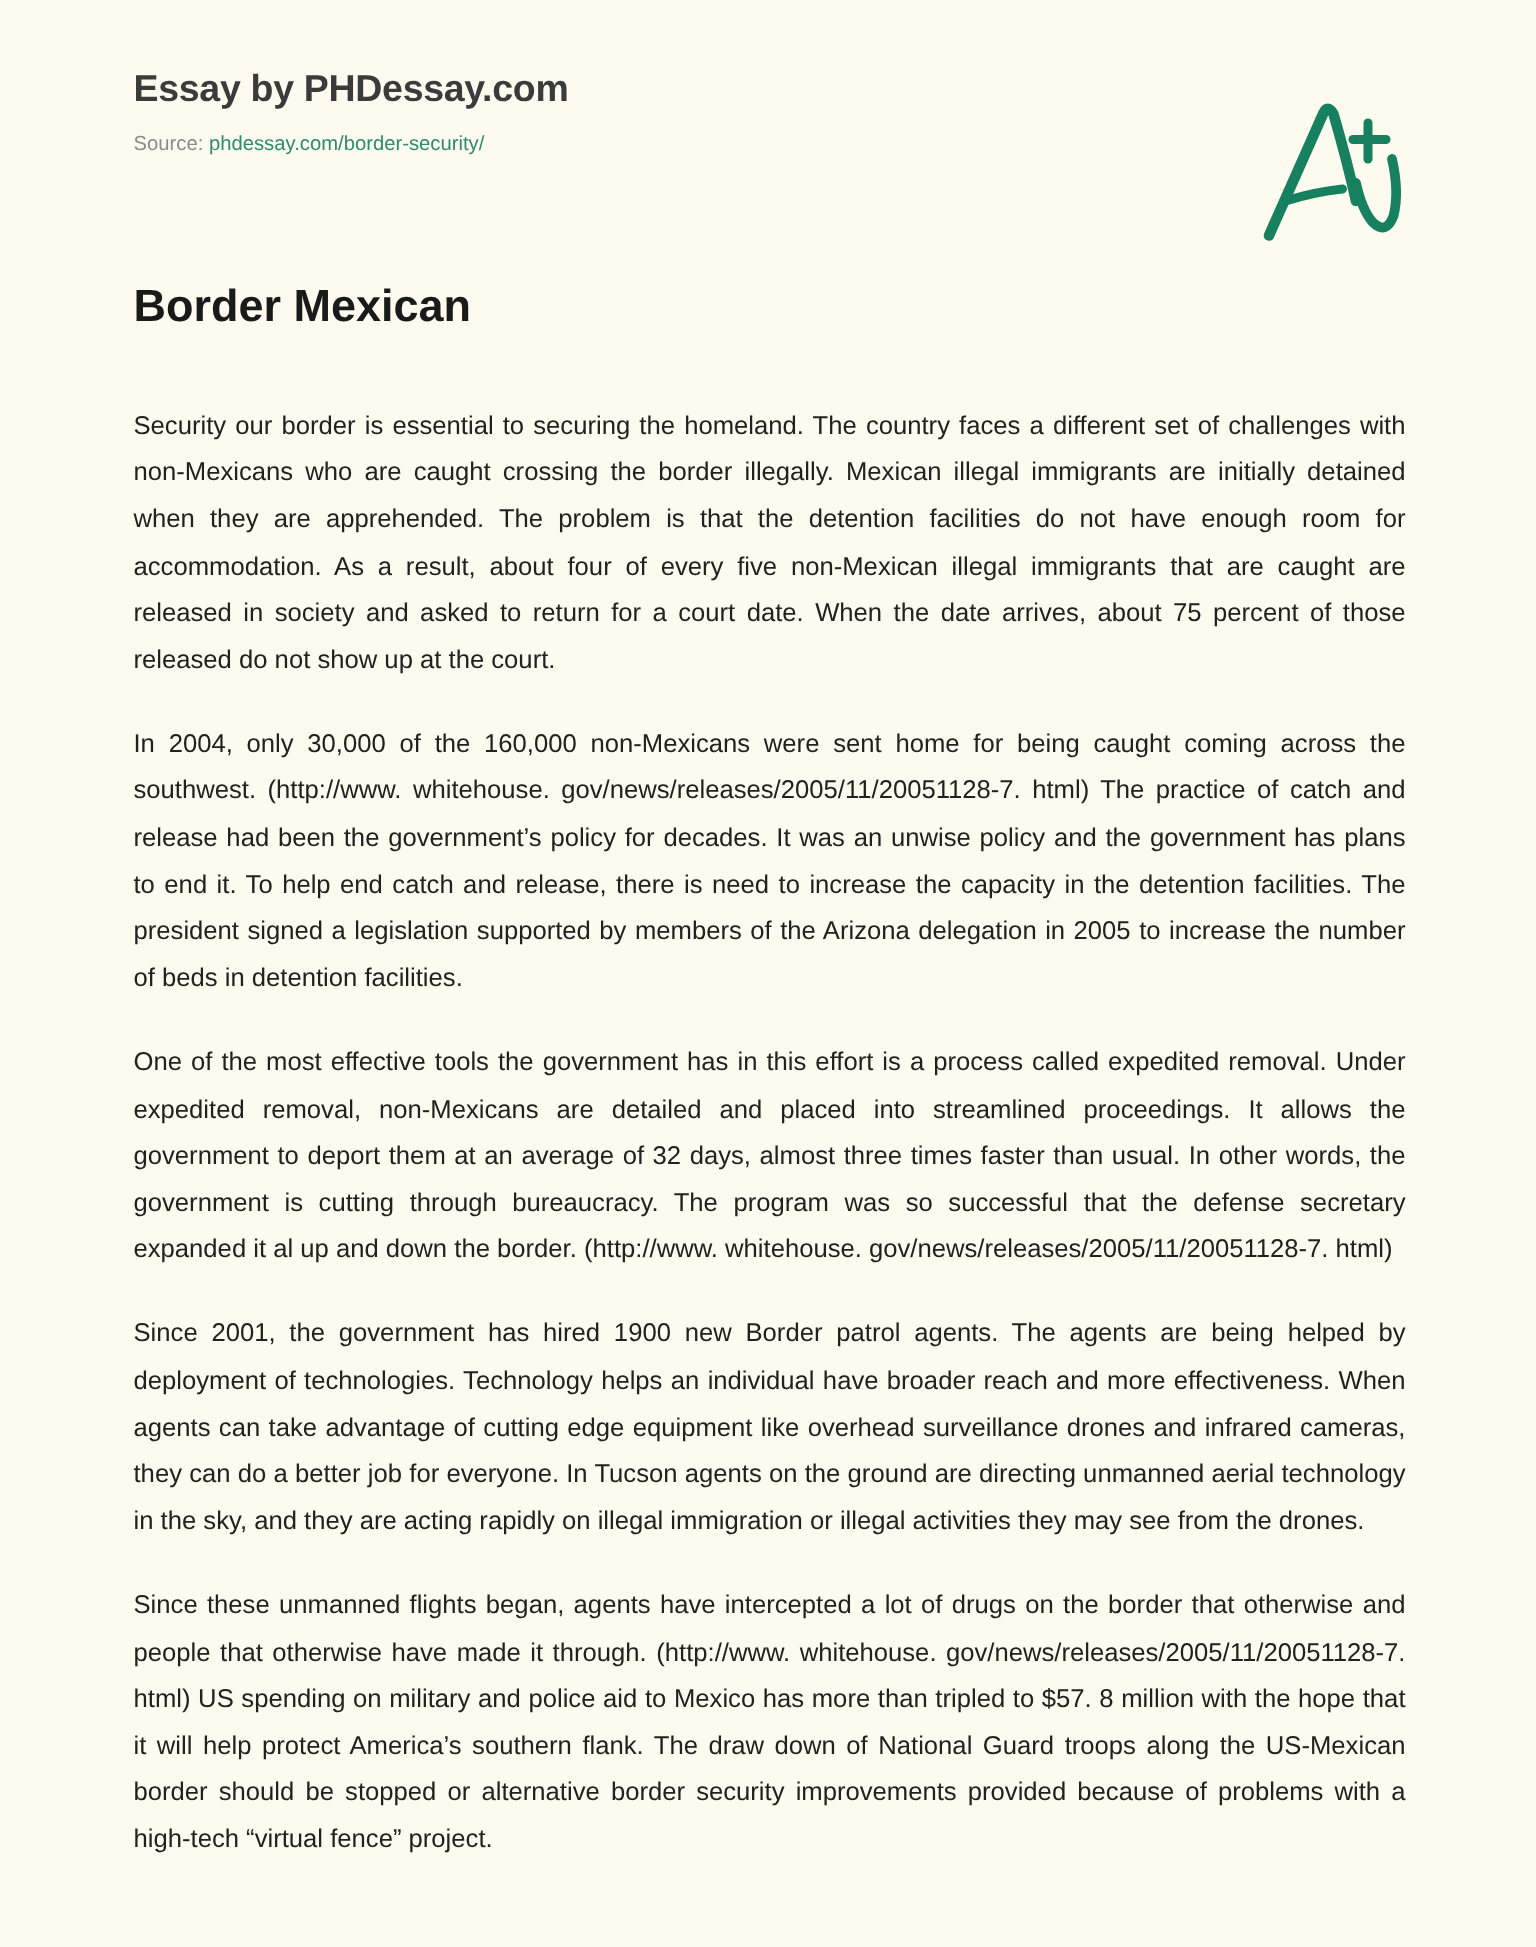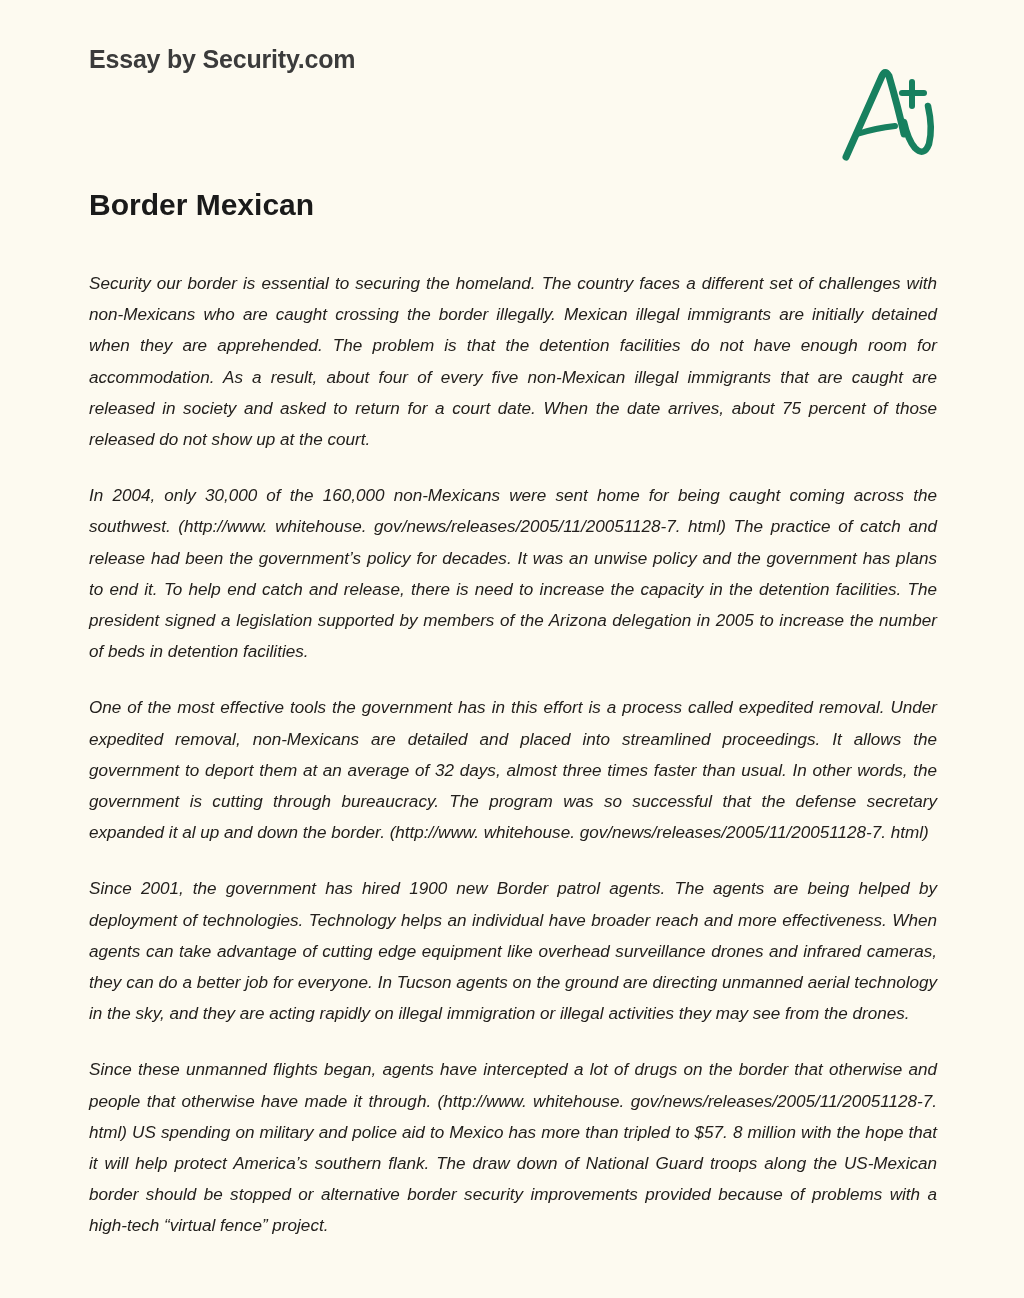--- a/index.html
+++ b/index.html
@@ -64,21 +64,20 @@
     font-weight: bold;
     color: #1a1a1a;
     letter-spacing: 0px;
     white-space: nowrap;
   }
   .body-text {
     position: absolute;
     left: 89px;
     top: 268px;
     width: 848px;
-    font-style: italic;
   }
   .para {
     font-size: 17.1px;
     line-height: 31.2px;
     color: #23201d;
     text-align: justify;
     text-justify: inter-word;
     margin: 0 0 25px 0;
     -webkit-hyphens: none;
     hyphens: none;
@@ -86,21 +85,25 @@
   .para:last-child {
     margin-bottom: 0;
   }
 </style>
 </head>
 <body>
 
 <div class="page">
 
   <div class="header">
-    <div class="brand-line">Essay by Security.com</div>
+    <div class="brand-line">Essay by PHDessay.com</div>
+    <div class="source-line">
+      <span>Source:</span>
+      <span class="source-url">phdessay.com/border-security/</span>
+    </div>
   </div>
 
   <div class="logo">
     <svg viewBox="0 0 110 105" xmlns="http://www.w3.org/2000/svg">
       <g fill="none" stroke="#17805f" stroke-linecap="round" stroke-linejoin="round">
         <path d="M14 95 Q34 50 50 14 Q53 7 57 14 Q66 45 72 72" stroke-width="7"></path>
         <path d="M25 72 Q44 66 63 64" stroke-width="6"></path>
         <path d="M72 60 Q76 78 83 86 Q92 95 97 82 Q101 66 96 44" stroke-width="6.5"></path>
         <path d="M80 20 L80 44" stroke-width="6"></path>
         <path d="M70 31 L92 31" stroke-width="6"></path>

